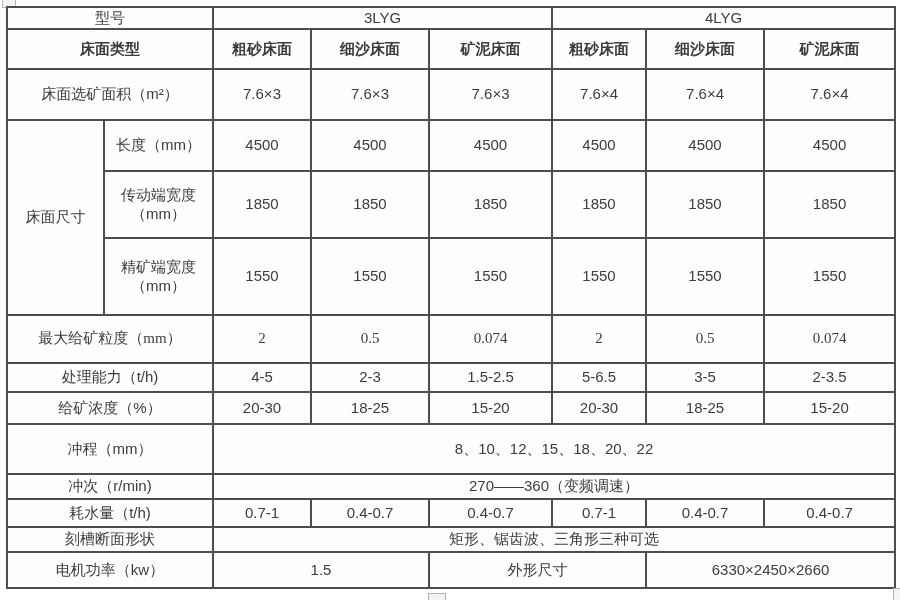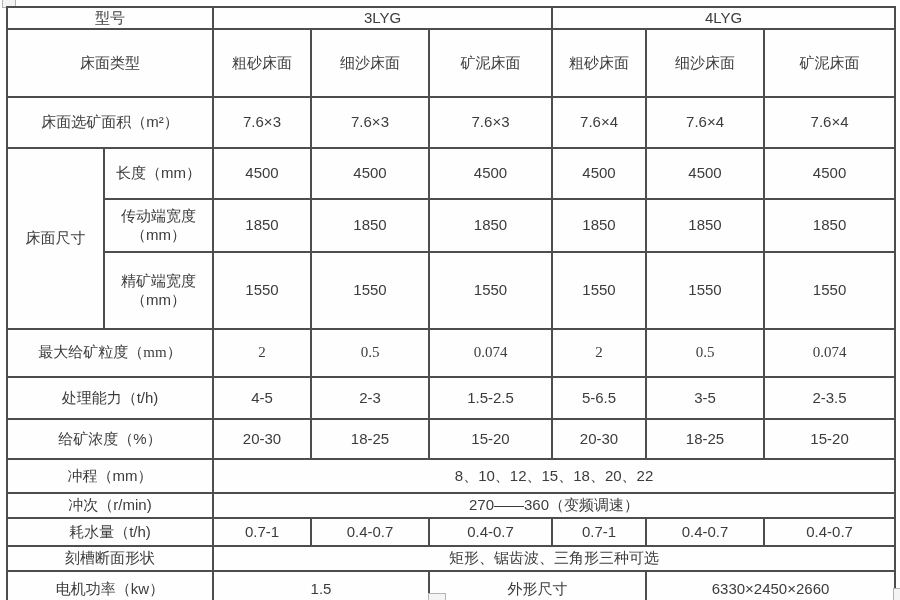--- a/index.html
+++ b/index.html
@@ -31,29 +31,29 @@
     text-align: center;
     vertical-align: middle;
     color: #3c3c3c;
     font-size: 15px;
     padding: 0 2px;
     overflow: hidden;
     line-height: 1.3;
   }
   td.multiline { white-space: pre-line; }
   tr.r1  { height: 21px; }
-  tr.r2  { height: 68px; }
+  tr.r2  { height: 40px; font-weight: bold; }
   tr.r3  { height: 51px; }
   tr.r4  { height: 51px; }
-  tr.r5  { height: 53px; }
+  tr.r5  { height: 67px; }
   tr.r6  { height: 77px; margin-top: 28px; }
   tr.r7  { height: 48px; font-family: Liberation Serif, serif; }
-  tr.r8  { height: 42px; }
-  tr.r9  { height: 40px; }
-  tr.r10 { height: 34px; }
+  tr.r8  { height: 29px; }
+  tr.r9  { height: 32px; }
+  tr.r10 { height: 50px; }
   tr.r11 { height: 25px; margin-top: 10px; }
   tr.r12 { height: 28px; }
   tr.r13 { height: 25px; }
   tr.r14 { height: 36px; }
   .artifact {
     position: absolute;
     border: 1px solid #b3b3b3;
     background: #f4f4f4;
   }
   .artifact.corner { left: 2px; top: -3px; width: 12px; height: 9px; }

